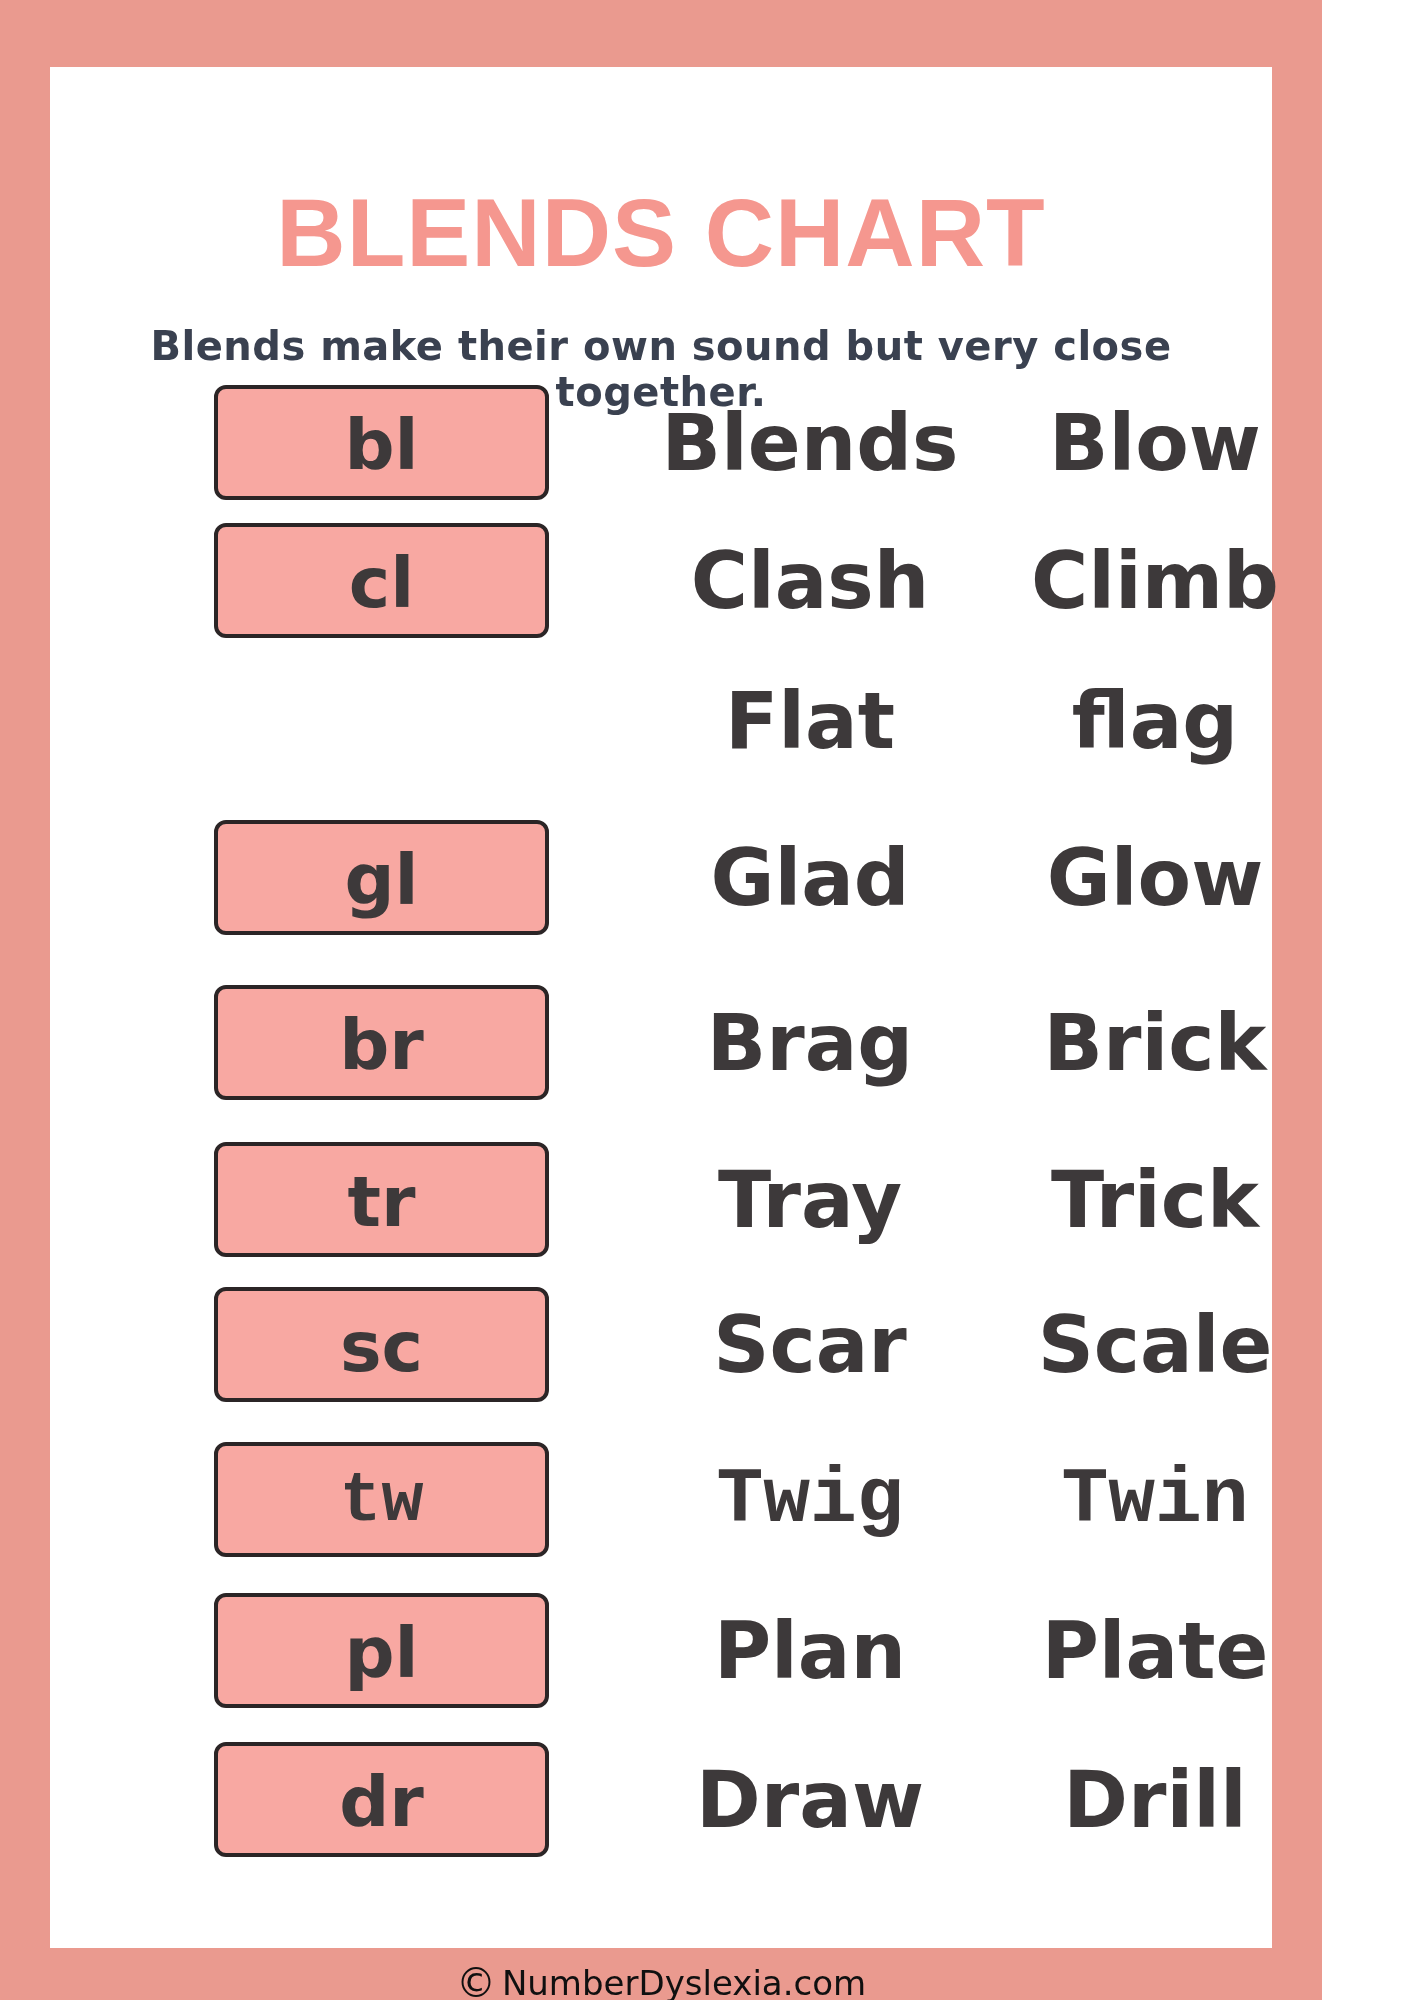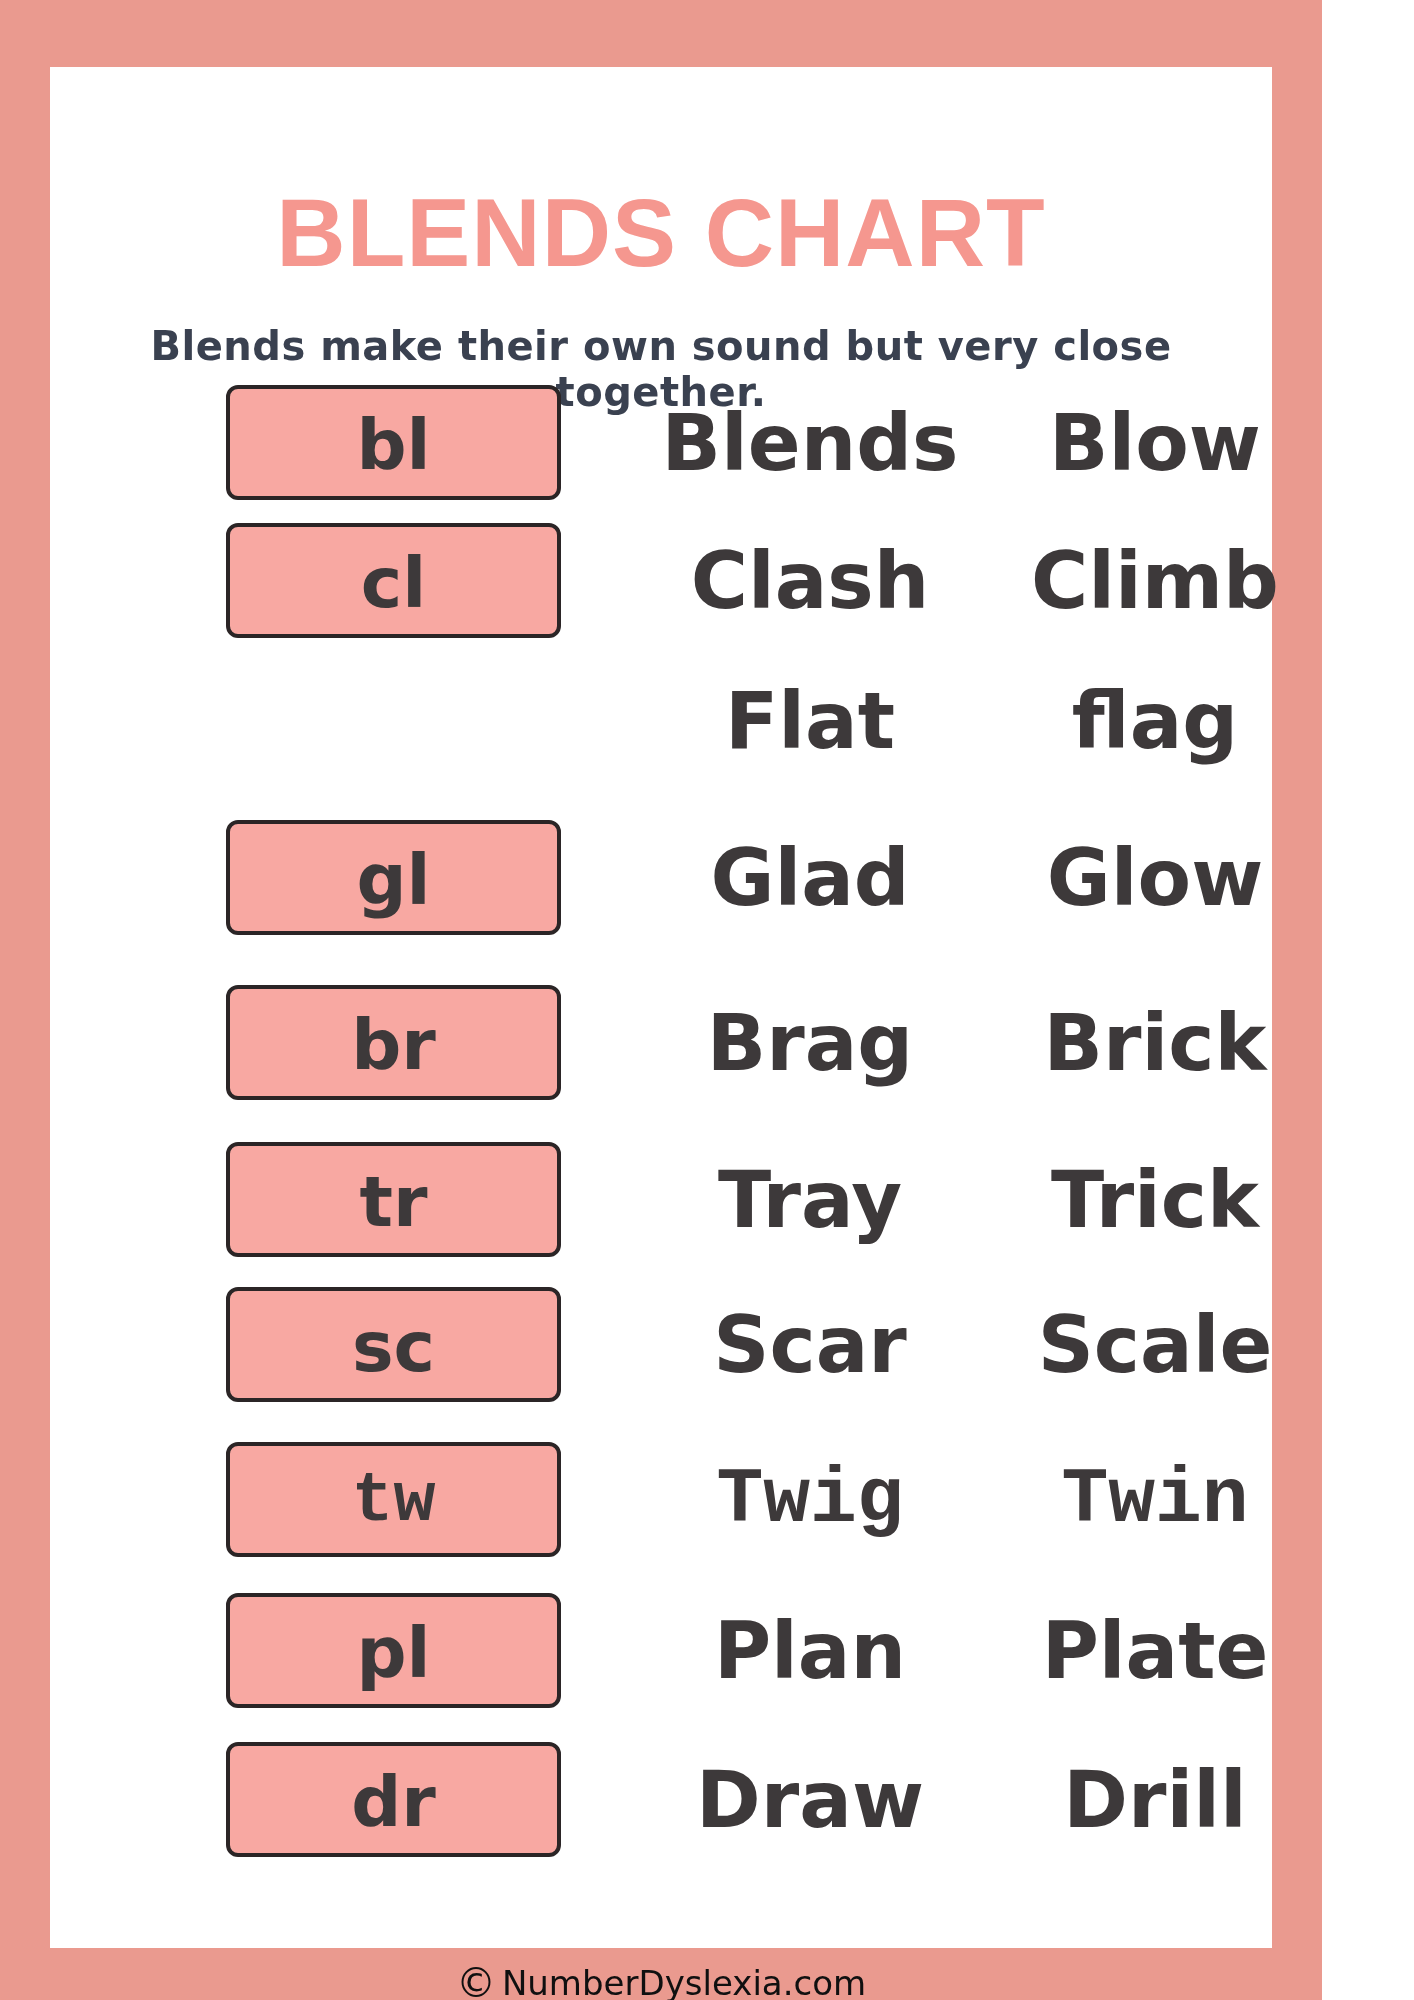--- a/index.html
+++ b/index.html
@@ -39,21 +39,21 @@
     letter-spacing: 0.5px;
     color: var(--subtitle-text, #3A4150);
   }
   .row {
     position: absolute;
     left: 0; right: 0;
     height: 115px;
   }
   .blend-box {
     position: absolute;
-    left: 176px;
+    left: 164px;
     top: 0;
     width: 335px;
     height: 115px;
     box-sizing: border-box;
     background: var(--box-fill, #F8A8A2);
     border: 4px solid var(--box-border, #2B2526);
     border-radius: 12px;
     display: flex;
     align-items: center;
     justify-content: center;

